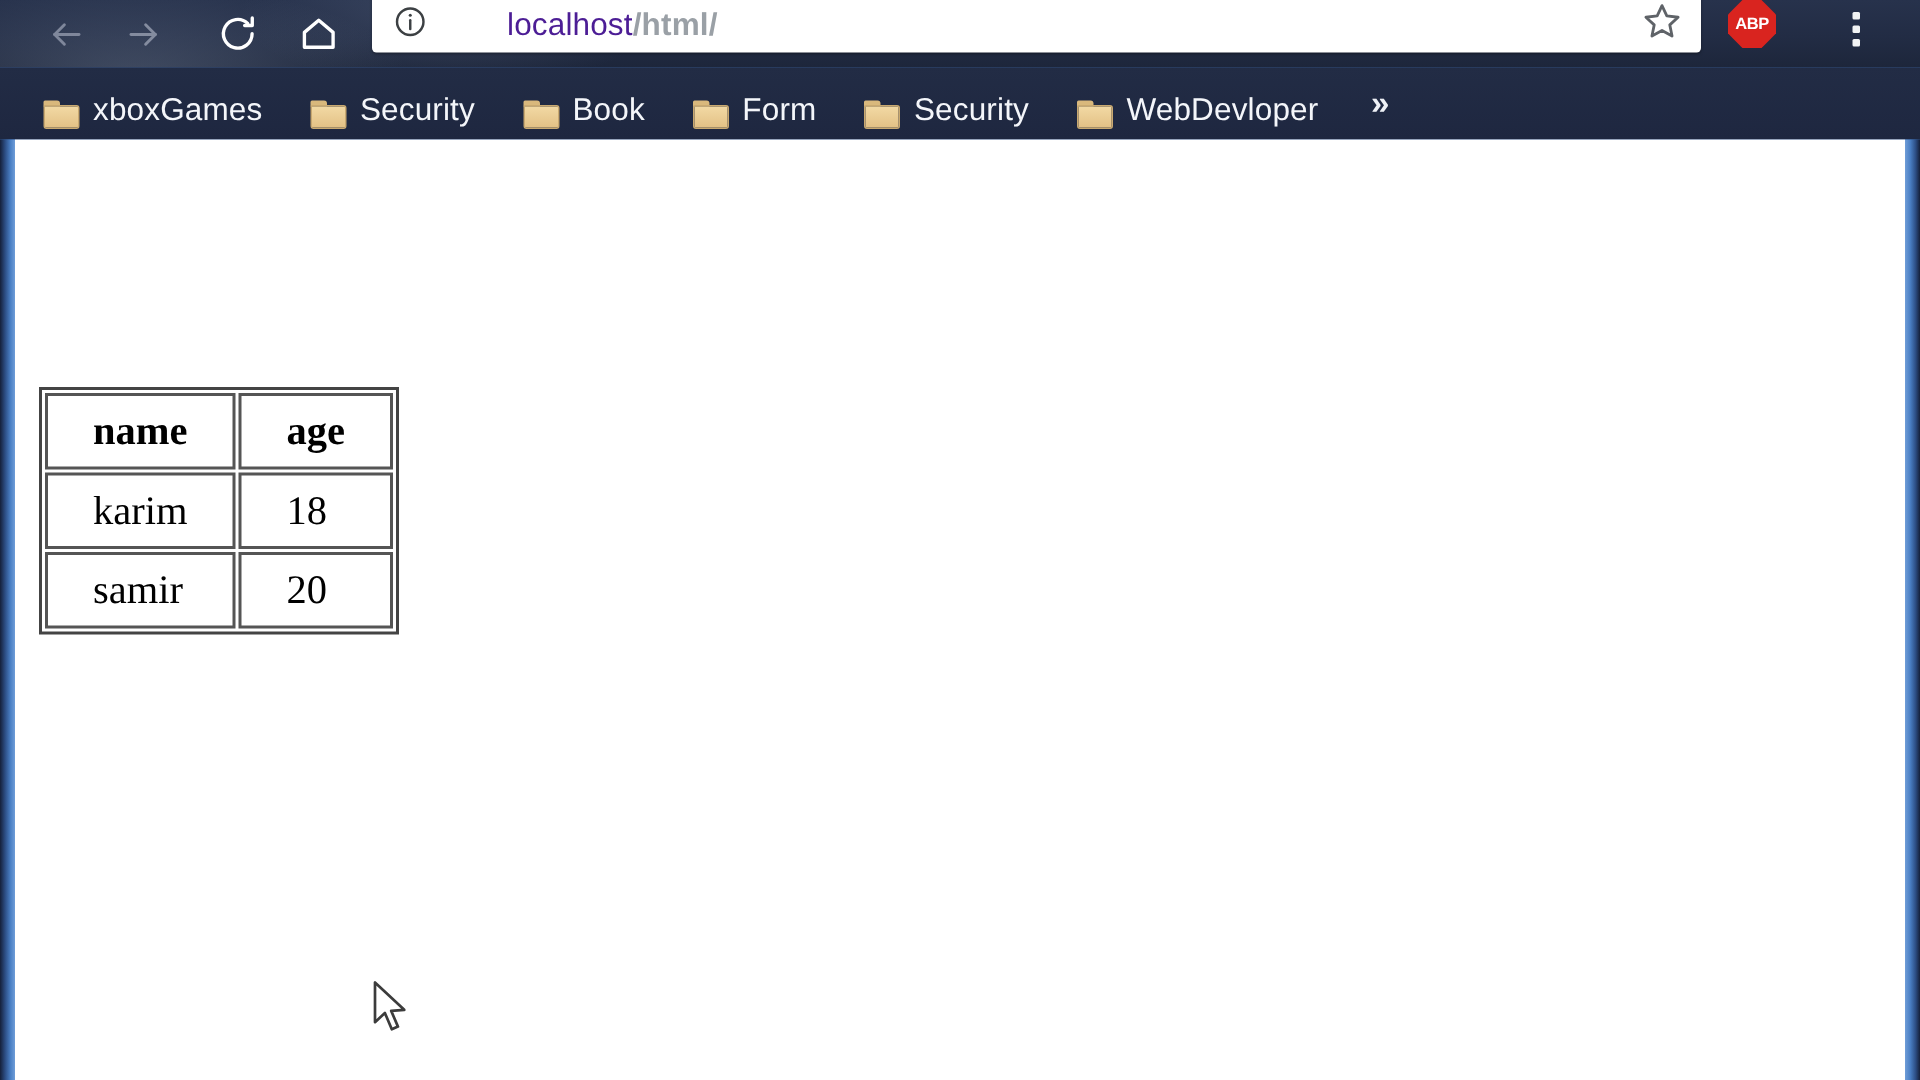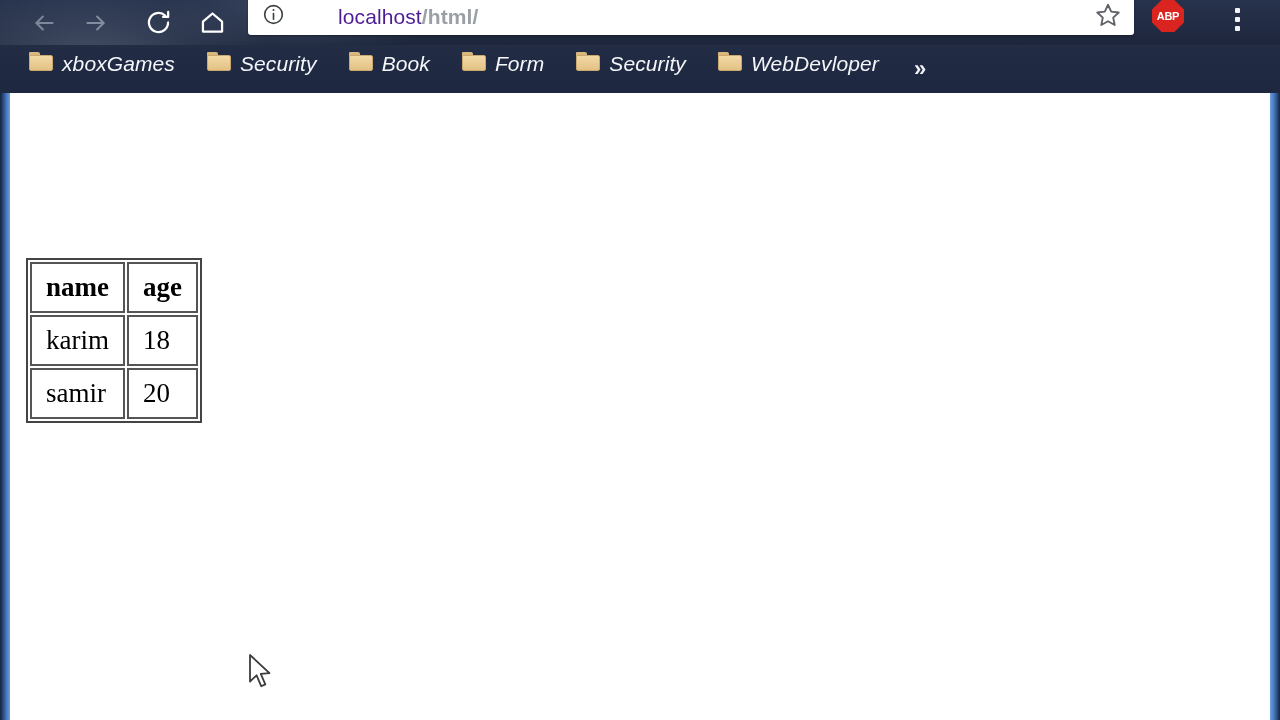--- a/index.html
+++ b/index.html
@@ -105,26 +105,25 @@
     position: absolute;
     left: 0; top: 45px;
     width: 1280px; height: 48px;
     background: linear-gradient(180deg, #222c45 0%, #1e2740 100%);
     display: flex;
     align-items: center;
     padding-left: 26px;
     overflow: hidden;
   }
   .bm {
-    display: flex; align-items: flex-start;
+    display: flex; align-items: flex-end;
     margin-right: 26px;
     height: 34px;
     padding: 0 3px;
     flex: 0 0 auto;
-    font-style: italic;
   }
   .folder {
     width: 24px; height: 19px;
     margin-right: 9px;
     position: relative;
     flex: 0 0 auto;
   }
   .folder .tab {
     position: absolute; left: 0; top: 0;
     width: 11px; height: 4px;
@@ -199,21 +198,21 @@
     border-spacing: 2px;
     border: 2px solid #444444;
     background: #ffffff;
     font-family: "Liberation Serif", "DejaVu Serif", serif;
   }
   #data-table th,
   #data-table td {
     border: 2px solid #555555;
     font-size: 27px;
     color: #000000;
-    padding: 8px 14px;
+    padding: 8px 30px;
     text-align: left;
     line-height: 1.15;
   }
   #data-table th {
     font-weight: bold;
     text-align: center;
   }
   #data-table td { font-weight: normal; }
   #data-table .col-age { text-align: left; }
   #data-table th.col-age { text-align: center; }

